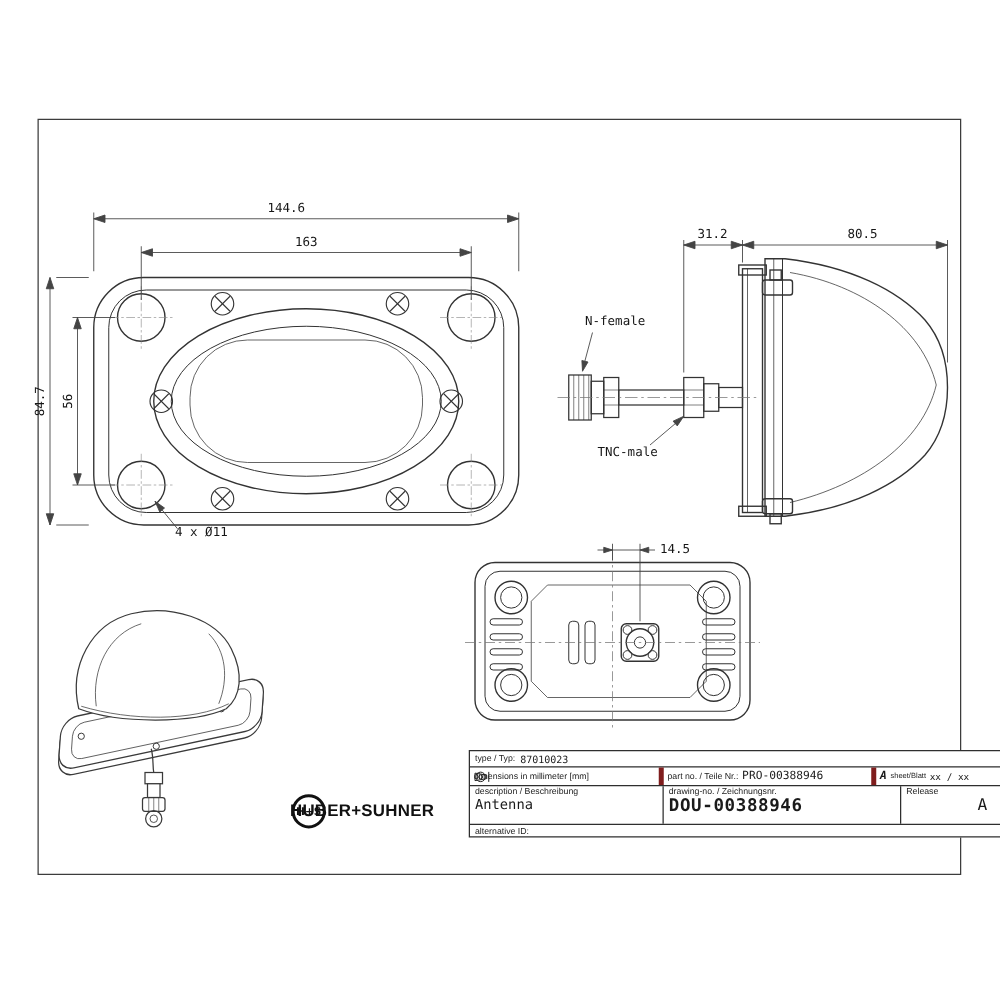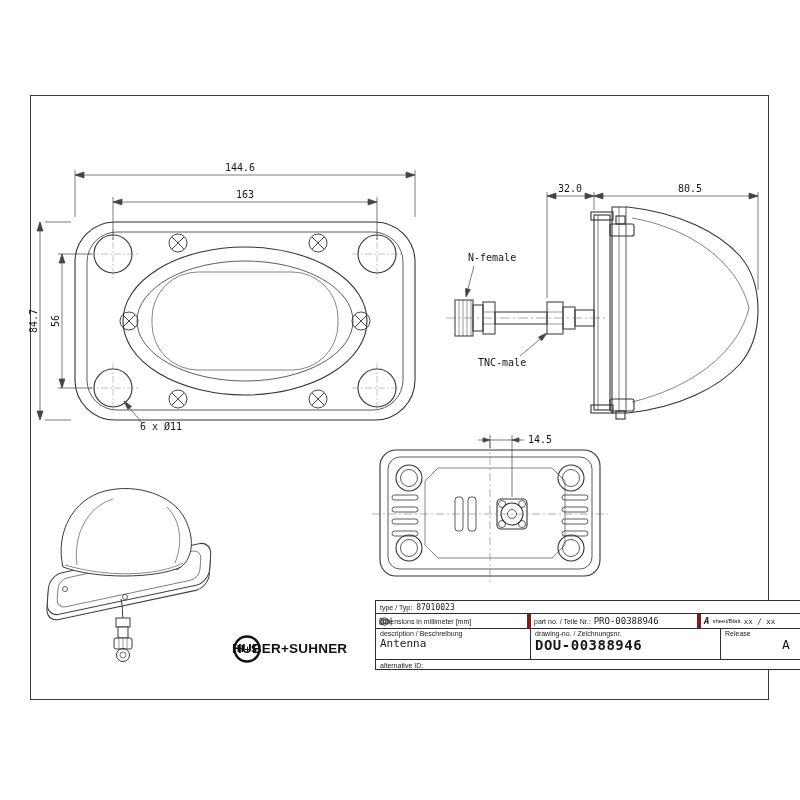--- a/index.html
+++ b/index.html
@@ -109,25 +109,25 @@
       <line x1="28" y1="104" x2="62" y2="104"></line>
         <line x1="28" y1="238" x2="62" y2="238"></line>
       <line x1="32" y1="104" x2="32" y2="238"></line>
       <polygon points="32,104 29,113 35,113"></polygon>
         <polygon points="32,238 29,229 35,229"></polygon>
 
       <line x1="112" y1="273" x2="94" y2="251"></line>
       <polygon points="94,251 101.6,256.4 97.8,259.6"></polygon>
     </g>
   </svg>
-  <div class="dim center" style="left:240px;top:167px;">144.6</div>
+  <div class="dim center" style="left:229px;top:167px;">144.6</div>
   <div class="dim center" style="left:245px;top:194px;">163</div>
   <div class="dim vert" style="left:33px;top:321px;">84.7</div>
   <div class="dim vert" style="left:55px;top:321px;">56</div>
-  <div class="dim" style="left:140px;top:421px;">6 x Ø11</div>
+  <div class="dim" style="left:140px;top:421px;">4 x Ø11</div>
 
   <svg class="abs" style="left:440px;top:150px;" width="330" height="290">
     <g stroke="#333" fill="none" stroke-width="1.1">
 
       <rect x="154" y="65" width="16" height="195"></rect>
       <line x1="158" y1="65" x2="158" y2="260" stroke-width="0.6"></line>
       <rect x="151" y="62" width="22" height="8"></rect>
       <rect x="151" y="255" width="22" height="8"></rect>
 
       <rect x="170" y="74" width="24" height="12" rx="2"></rect>
@@ -171,21 +171,21 @@
       <polygon points="154,46 163,43 163,49"></polygon>
         <polygon points="318,46 309,43 309,49"></polygon>
 
       <line x1="34" y1="116" x2="26" y2="146"></line>
       <polygon points="26,147 30.4,139.6 25.5,138.4"></polygon>
 
       <line x1="80" y1="206" x2="106" y2="184"></line>
       <polygon points="107,183 101.8,190.7 98.5,186.9"></polygon>
     </g>
   </svg>
-  <div class="dim center" style="left:570px;top:188px;">32.0</div>
+  <div class="dim center" style="left:570px;top:188px;">31.2</div>
   <div class="dim center" style="left:690px;top:188px;">80.5</div>
   <div class="dim" style="left:468px;top:252px;">N-female</div>
   <div class="dim" style="left:478px;top:357px;">TNC-male</div>
 
   <svg class="abs" style="left:360px;top:425px;" width="260" height="170">
     <g stroke="#333" fill="none" stroke-width="1.1">
       <rect x="20" y="25" width="220" height="126" rx="16"></rect>
       <rect x="28" y="32" width="204" height="112" rx="12" stroke-width="0.8"></rect>
       <path d="M78,43 L192,43 L205,56 L205,120 L192,133 L78,133 L65,120 L65,56 Z" stroke-width="0.6"></path>
       <circle cx="49" cy="53" r="13"></circle>

